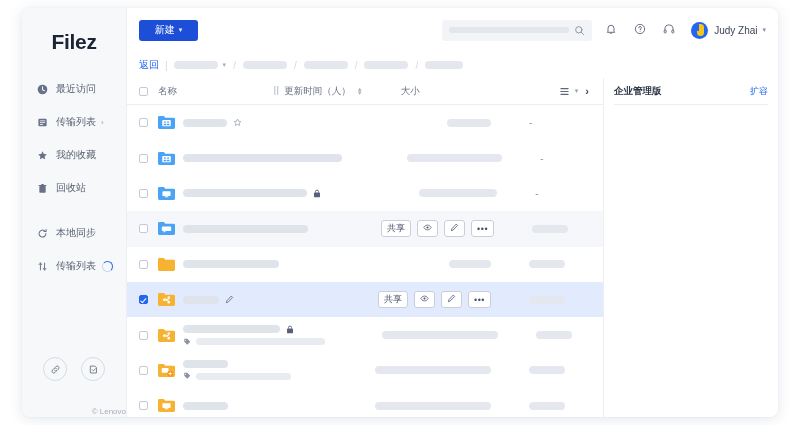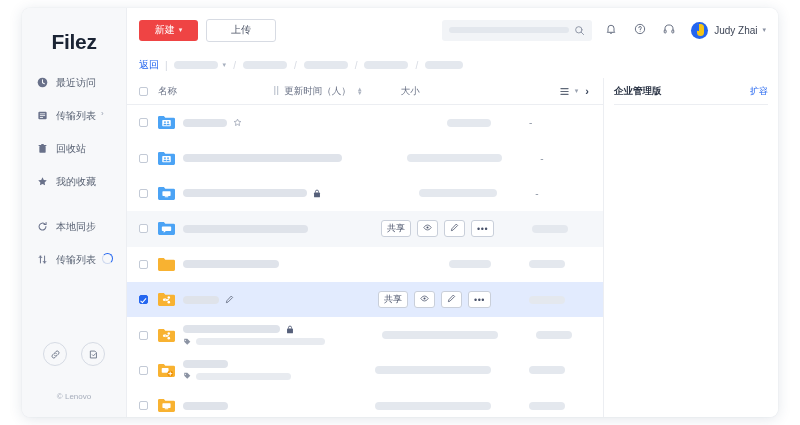--- a/index.html
+++ b/index.html
@@ -43,21 +43,21 @@
     font-weight: bold;
     color: #1b2434;
     text-align: center;
     letter-spacing: -0.3px;
     margin-top: 22px;
     margin-bottom: 22px;
   }
   .nav-group { padding: 0 0 0 14px; }
   .nav-item {
     display: flex;
-    align-items: flex-start;
+    align-items: center;
     height: 26px;
     font-size: 10px;
     color: #5b6475;
     margin-bottom: 7px;
     cursor: pointer;
     position: relative;
   }
   .nav-item .ico {
     width: 13px;
     height: 13px;
@@ -81,22 +81,22 @@
     width: 9px; height: 9px;
     border-radius: 50%;
     border: 1.6px solid #cfd9ee;
     border-top-color: #2466f0;
     border-right-color: #2466f0;
     display: inline-block;
   }
   .side-bottom {
     position: absolute;
     left: 0; right: 0;
-    bottom: 16px;
-    text-align: center;
+    bottom: 1px;
+    text-align: right;
   }
   .circle-btns {
     display: flex;
     justify-content: center;
     gap: 14px;
     margin-bottom: 26px;
   }
   .circ {
     width: 22px; height: 22px;
     border-radius: 50%;
@@ -122,21 +122,21 @@
     background: #fff;
   }
   .topbar {
     height: 44px;
     display: flex;
     align-items: center;
     padding: 0 12px 0 12px;
     flex: 0 0 44px;
   }
   .btn-new {
-    background: #ef4444;
+    background: #1d4ed8;
     color: #fff;
     font-size: 10px;
     height: 21px;
     min-width: 45px;
     border-radius: 3px;
     display: inline-flex;
     align-items: center;
     justify-content: center;
     gap: 4px;
     padding: 0 7px;
@@ -444,35 +444,35 @@
                 <rect x="4.2" y="10.2" width="4.6" height="1.2" fill="#f7f8fa"></rect>
               </svg>
           </span>
           <span>传输列表</span>
           <span class="nav-chevron">›</span>
         </div>
 
         <div class="nav-item">
           <span class="ico">
             <svg width="11" height="11" viewBox="0 0 16 16">
+                <path d="M8 1.8l1.9 3.9 4.3.6-3.1 3 .7 4.3L8 11.6 4.2 13.6l.7-4.3-3.1-3 4.3-.6z" fill="currentColor"></path>
+              </svg>
+          </span>
+          <span>我的收藏</span>
+        </div>
+
+        <div class="nav-item">
+          <span class="ico">
+            <svg width="11" height="11" viewBox="0 0 16 16">
                 <rect x="3.4" y="4.4" width="9.2" height="9.6" rx="1" fill="currentColor"></rect>
                 <rect x="2.2" y="2.8" width="11.6" height="1.5" rx="0.6" fill="currentColor"></rect>
                 <rect x="6" y="1.3" width="4" height="1.6" rx="0.6" fill="currentColor"></rect>
               </svg>
           </span>
           <span>回收站</span>
-        </div>
-
-        <div class="nav-item">
-          <span class="ico">
-            <svg width="11" height="11" viewBox="0 0 16 16">
-                <path d="M8 1.8l1.9 3.9 4.3.6-3.1 3 .7 4.3L8 11.6 4.2 13.6l.7-4.3-3.1-3 4.3-.6z" fill="currentColor"></path>
-              </svg>
-          </span>
-          <span>我的收藏</span>
         </div>
 
         <div class="nav-sep"></div>
 
         <div class="nav-item">
           <span class="ico">
             <svg width="11" height="11" viewBox="0 0 16 16" fill="none" stroke="currentColor" stroke-width="1.5">
                 <path d="M13 8a5 5 0 1 1-1.6-3.6" stroke-linecap="round"></path>
                 <path d="M13.2 2.1v3h-3" stroke-linecap="round" stroke-linejoin="round"></path>
               </svg>
@@ -510,23 +510,20 @@
         <div class="copyright">© Lenovo</div>
       </div>
     </aside>
 
     <div class="main">
 
       <div class="topbar">
         <div class="btn-new">
           <span>新建</span>
           <span class="caret">▾</span>
-        </div>
-        <div class="btn-upload">
-          <span>上传</span>
         </div>
 
         <div class="top-right">
           <div class="search-box">
             <div class="search-ph"></div>
             <span class="search-ico">
               <svg width="11" height="11" viewBox="0 0 16 16" fill="none" stroke="currentColor" stroke-width="1.4" stroke-linecap="round">
                   <circle cx="7" cy="7" r="4.6"></circle>
                   <path d="M10.4 10.4L14 14"></path>
                 </svg>

